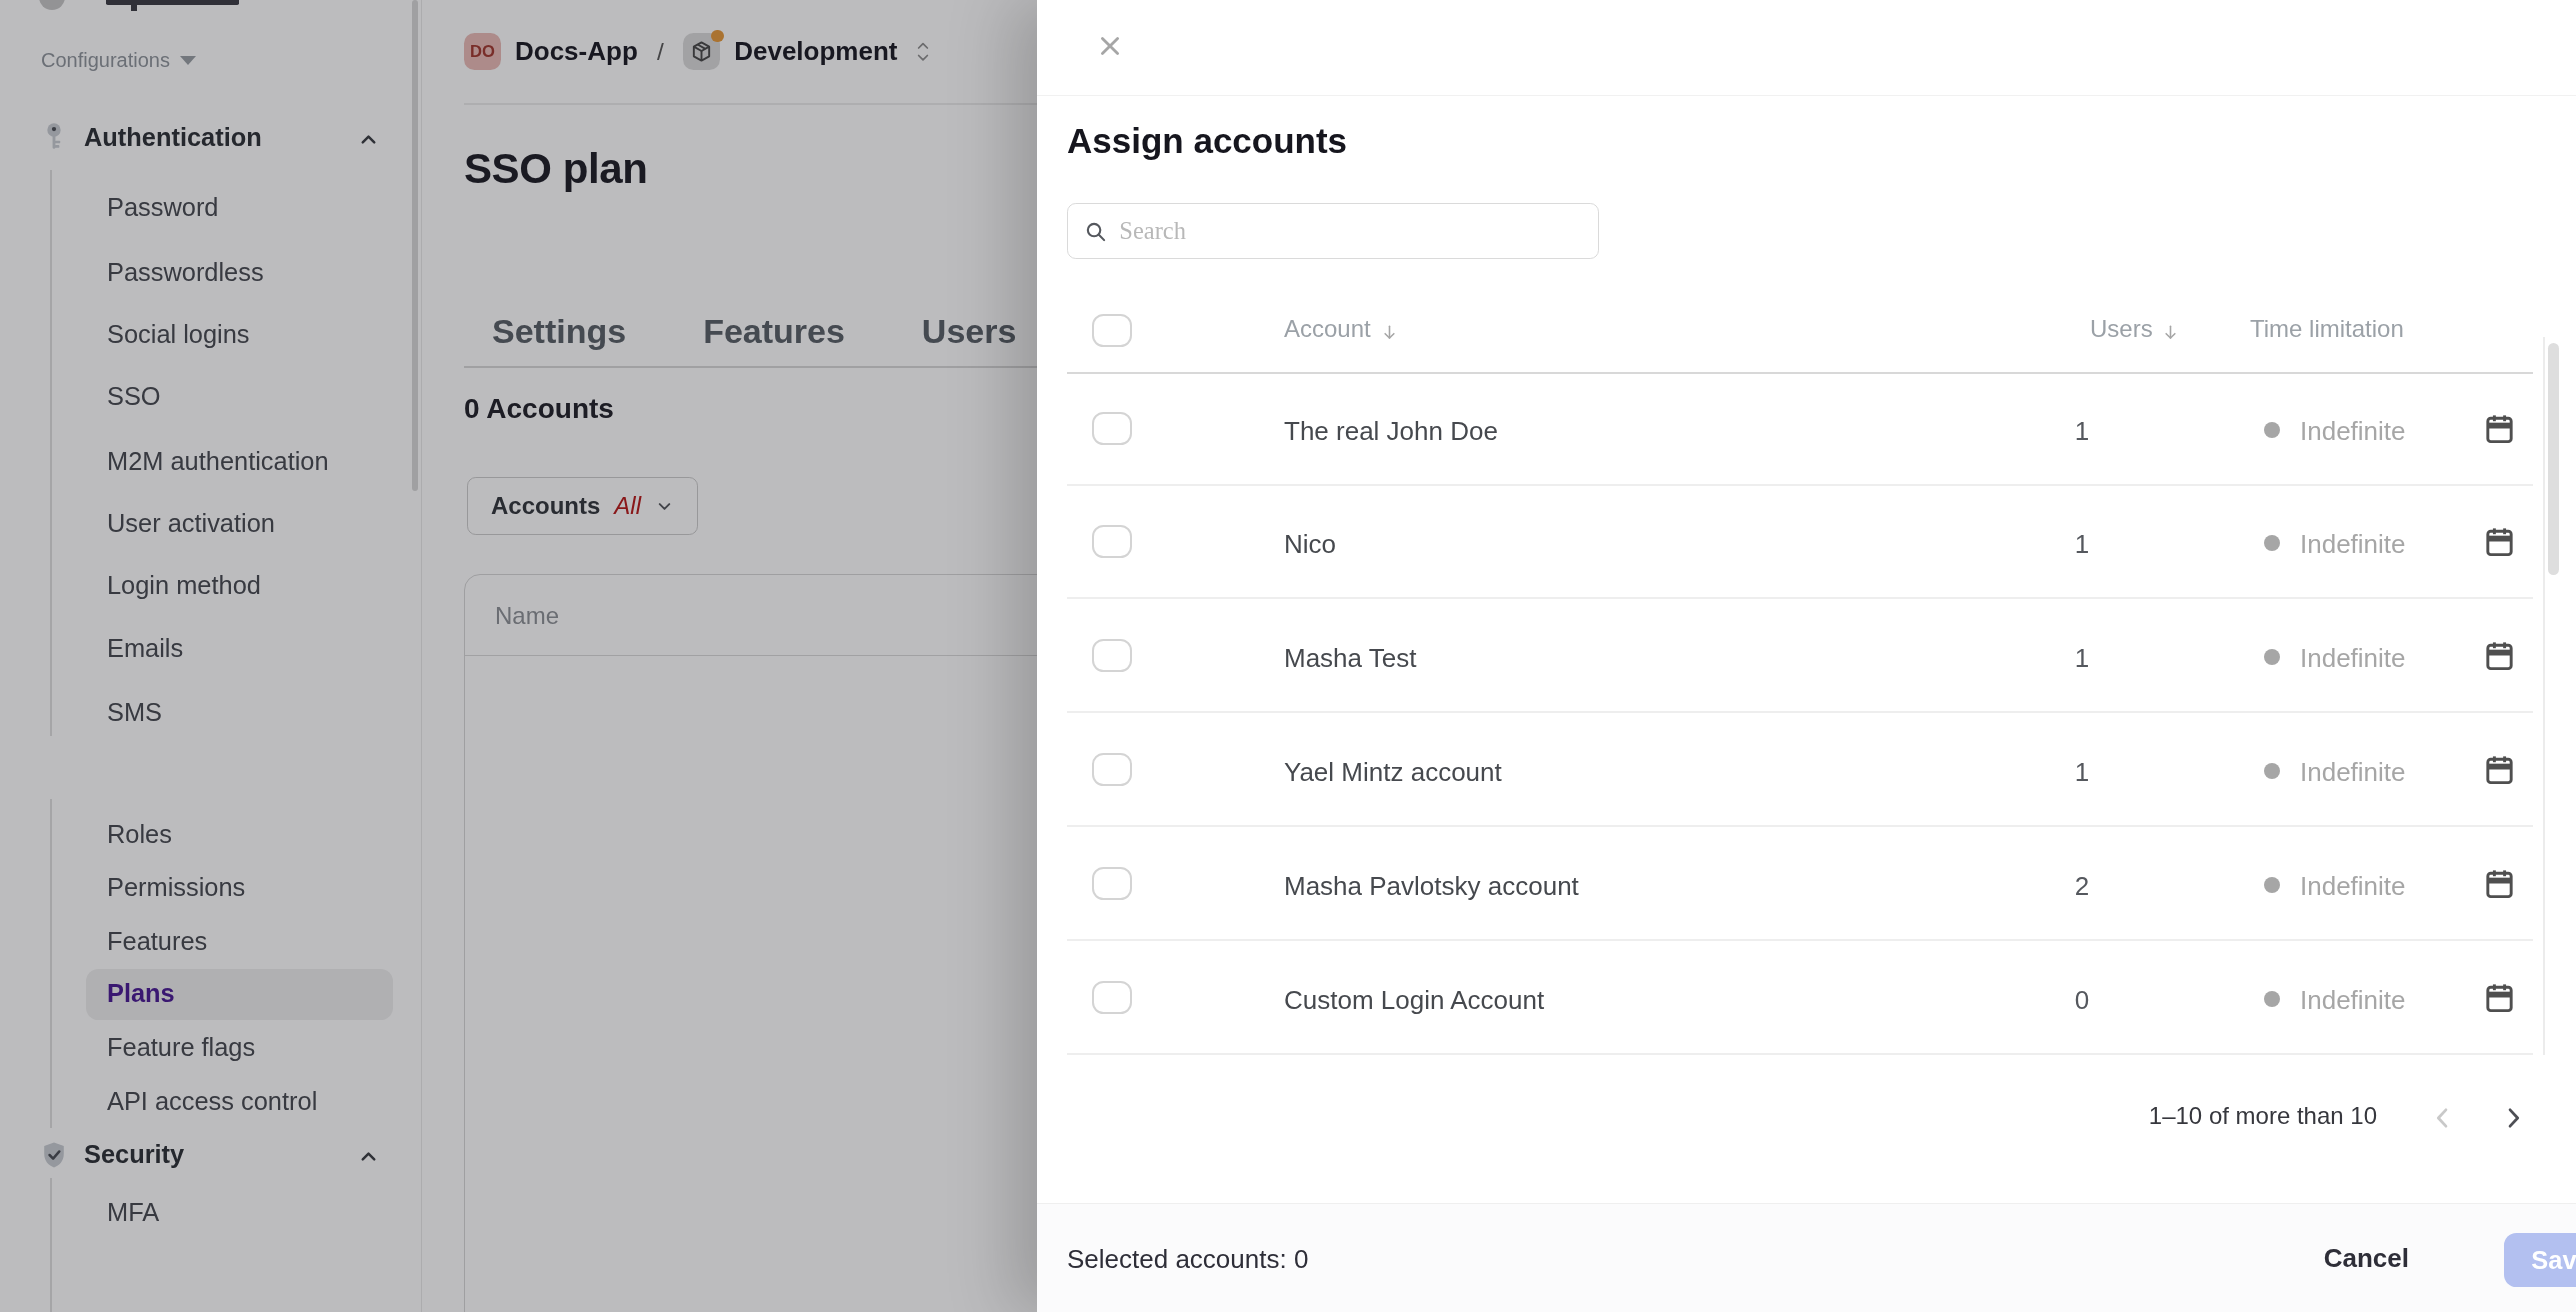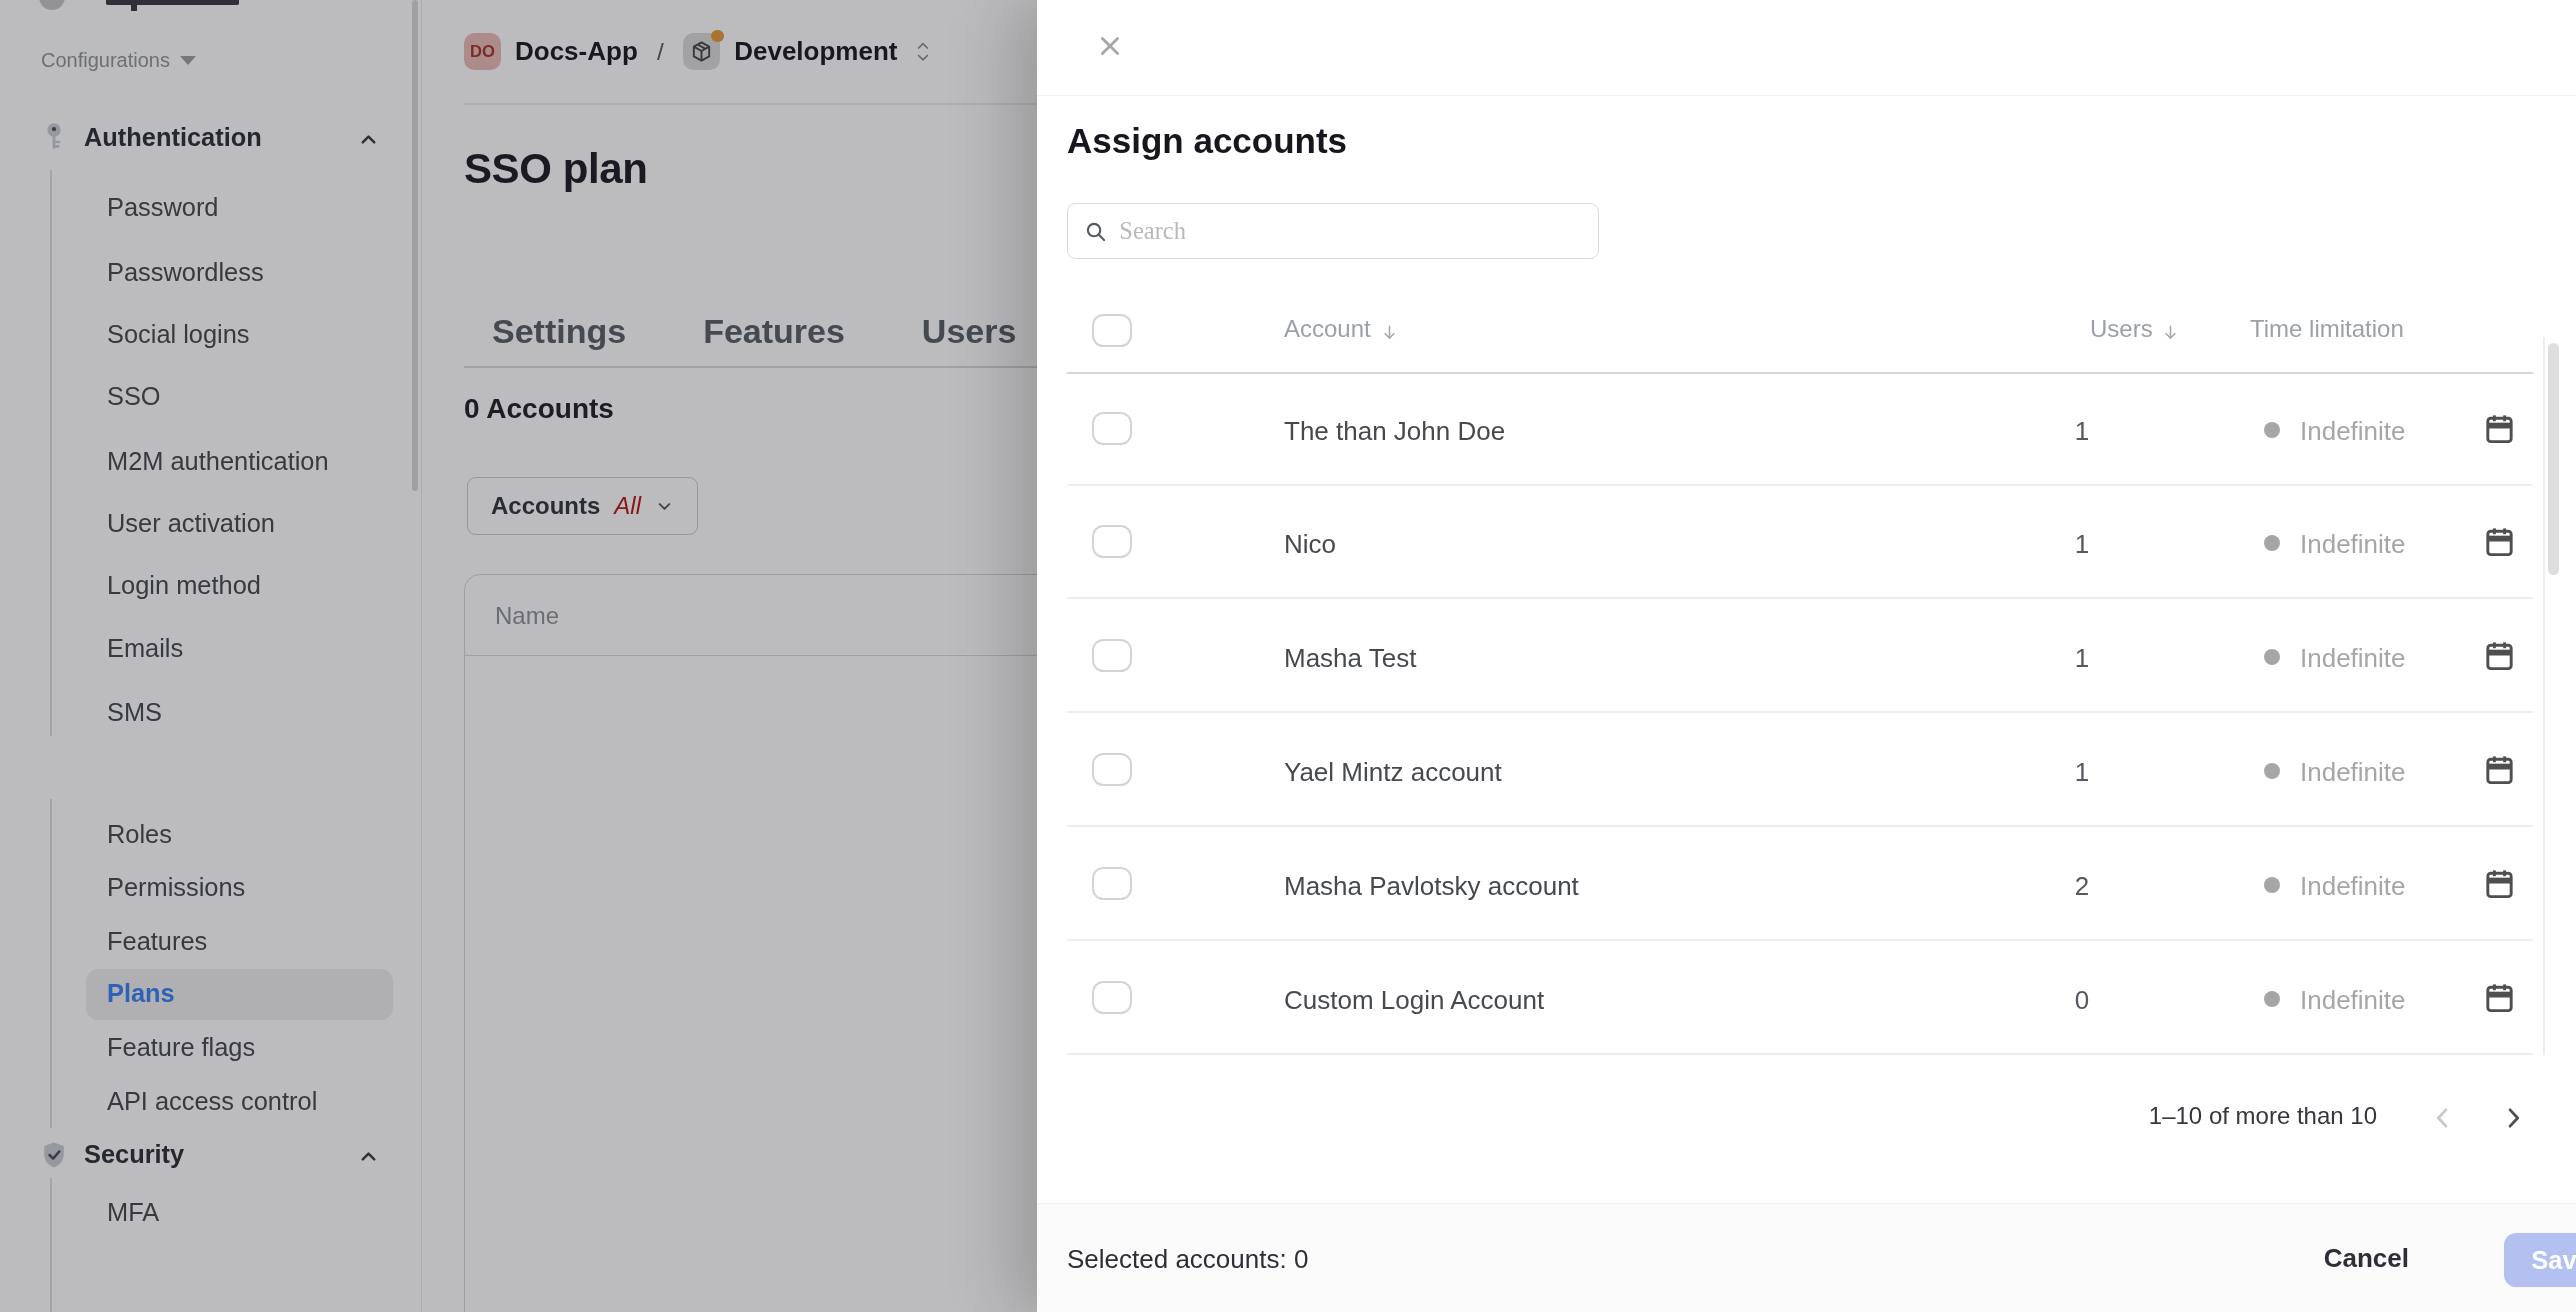--- a/index.html
+++ b/index.html
@@ -16,21 +16,21 @@
   .sb-clip-frag { position:absolute; left:106px; top:-3.5px; width:133px; height:8px; background:#3e3e46; border-radius:1.8px; }
   .sb-clip-frag2 { position:absolute; left:131px; top:5.3px; width:6.1px; height:5.3px; background:#3e3e46; }
   .sb-config { position:absolute; left:41px; top:49px; font-size:20px; color:#8f959c; display:flex; align-items:center; gap:10.5px; }
   .sb-config .tri { width:0; height:0; border-left:8px solid transparent; border-right:8px solid transparent; border-top:9.6px solid #9aa0a6; }
   .sb-head { position:absolute; left:0; width:422px; height:63px;padding-left:41px; }
   .sb-head .ic { position:absolute; left:38px; top:15px; width:32px; height:32px; color:#c9cdd3; }
   .sb-head .lbl { position:absolute; left:84px; top:16px; font-size:25.4px; font-weight:600; color:#2f3238; }
   .sb-head .chev { position:absolute; left:357px; top:21px; width:23px; height:23px; color:#3c3f45; }
   .sb-item { position:absolute; left:107px; height:39px; line-height:39px; font-size:25.4px; color:#484b52; }
   .sb-pill { position:absolute; left:86px; top:969px; width:307px; height:51px; background:#efefef; border-radius:12.3px; }
-  .sb-item.active { font-weight:700; color:#3b82f6; }
+  .sb-item.active { font-weight:700; color:#4c1d95; }
   .guide { position:absolute; left:50px; width:1.8px; background:#dfdfdf; }
 
   
   .main { position:absolute; left:422px; top:0; right:0; bottom:0; background:#fff; }
   .crumb { position:absolute; left:42px; top:0; height:103px; display:flex; align-items:center; gap:14px; }
   .crumb-divider { position:absolute; left:42px; right:0; top:103px; height:1.8px; background:#ececec; }
   .badge-do { width:37px; height:37px; border-radius:10.5px; background:#eabcb7; color:#a33a31; font-size:16.6px; font-weight:700; display:flex; align-items:center; justify-content:center; }
   .crumb-name { font-size:26px; font-weight:600; color:#1d1d26; }
   .crumb-sep { font-size:24.5px; color:#5a5a5a; margin:0 5.3px; }
   .env-ic { position:relative; width:37px; height:37px; border-radius:10.5px; background:#dcdcdc; display:flex; align-items:center; justify-content:center; color:#4a4a4a; }
@@ -261,21 +261,21 @@
       </span>
     </span>
     <span class="col-lbl" style="left:1213px">
       <span>Time limitation</span>
     </span>
   </div>
   <div class="head-div"></div>
 
   <div class="mrow" style="top:372px">
     <span class="mcheck"></span>
-    <span class="mname">The than John Doe</span>
+    <span class="mname">The real John Doe</span>
     <span class="musers">1</span>
     <span class="mdot"></span>
     <span class="mtime">Indefinite</span>
     <span class="mcal"><svg viewBox="0 0 24 24" fill="none" stroke="currentColor" stroke-width="2">
           <rect x="4" y="5" width="16" height="16" rx="2"></rect>
           <line x1="4" y1="10" x2="20" y2="10" stroke-width="4"></line>
           <line x1="8.5" y1="3" x2="8.5" y2="7"></line>
           <line x1="15.5" y1="3" x2="15.5" y2="7"></line>
         </svg></span>
     <span class="sep"></span>

